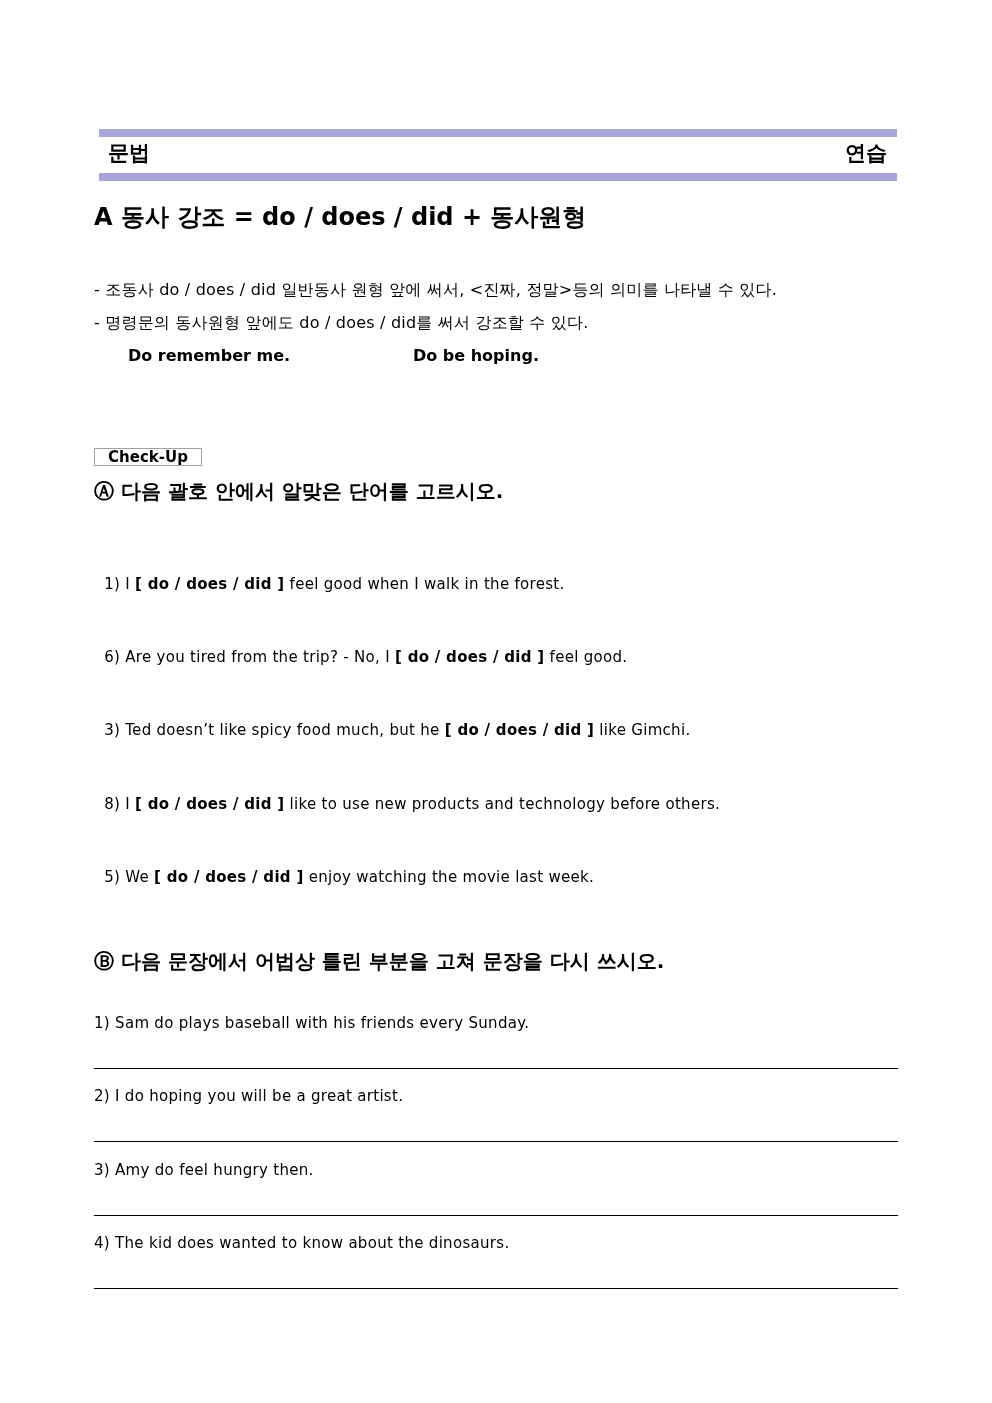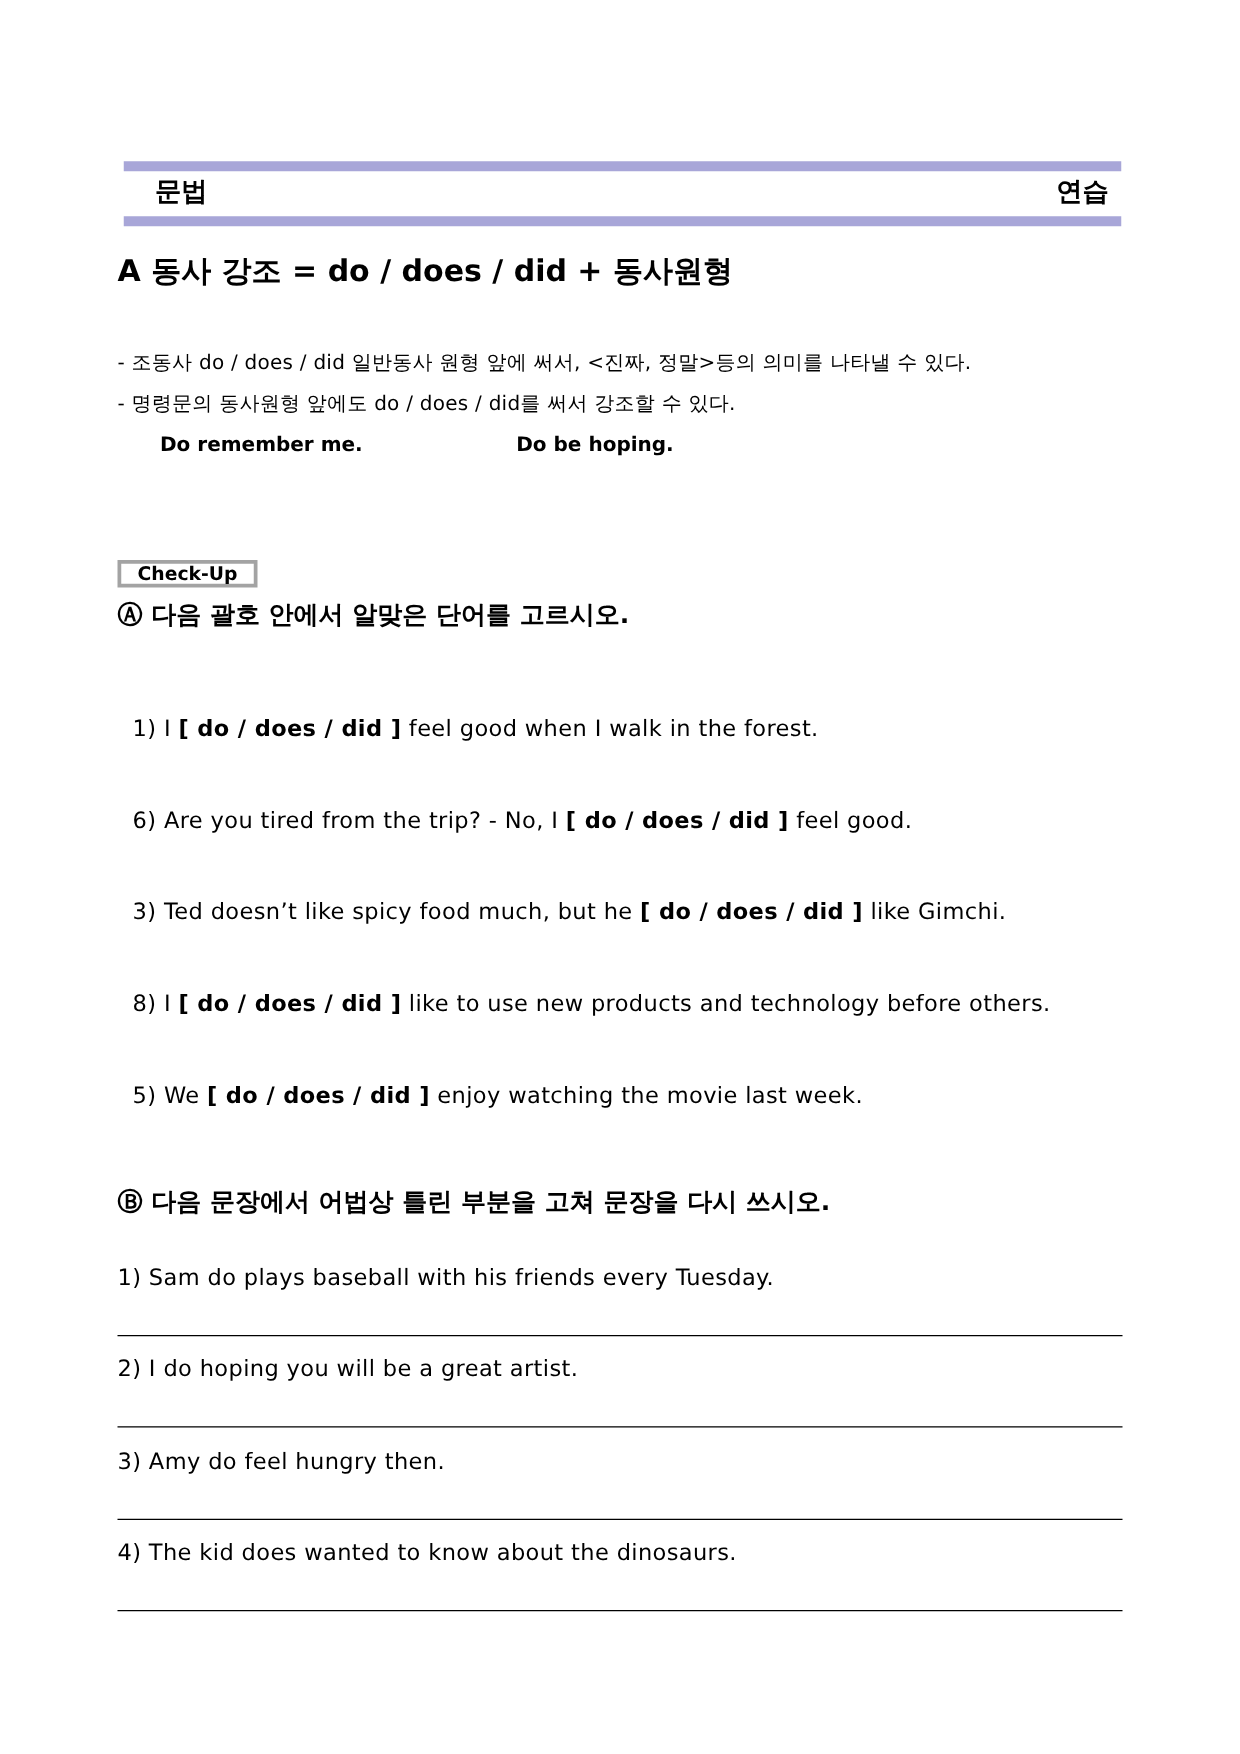--- a/index.html
+++ b/index.html
@@ -52,56 +52,56 @@
       font-weight: bold;
       line-height: 22px;
       white-space: pre;
     }
     .checkup-box {
       position: absolute;
       left: 94px;
       top: 448px;
       width: 106px;
       height: 16px;
-      border: 3px solid #a3a3a3;
+      border: 1px solid #a3a3a3;
       font-size: 15px;
       font-weight: bold;
       line-height: 16px;
       text-align: center;
     }
     .part-title {
       position: absolute;
       left: 94px;
       font-size: 20px;
       font-weight: bold;
       line-height: 24px;
       white-space: pre;
     }
     .question {
       position: absolute;
       left: 94px;
-      font-size: 18px;
+      font-size: 15px;
       line-height: 24px;
       white-space: pre;
       letter-spacing: 0.3px;
     }
     .question b { font-weight: bold; }
     .answer-line {
       position: absolute;
       left: 94px;
       width: 804px;
       height: 0;
       border-top: 1.5px solid #000;
     }
   </style>
 </head>
 <body>
 
 <div class="header-bar" style="top:129px;"></div>
-<div class="header-title" style="left:124px;text-align:center;">문법</div>
+<div class="header-title" style="left:108px;text-align:center;">문법</div>
 <div class="header-title" style="right:105px;text-align:right;">연습</div>
 <div class="header-bar" style="top:173px;"></div>
 
 <div class="section-title">A 동사 강조 = do / does / did + 동사원형</div>
 <div class="bullet" style="top:279px;">- 조동사 do / does / did 일반동사 원형 앞에 써서, &lt;진짜, 정말&gt;등의 의미를 나타낼 수 있다.</div>
 <div class="bullet" style="top:312px;">- 명령문의 동사원형 앞에도 do / does / did를 써서 강조할 수 있다.</div>
 <div class="example" style="left:128px; top:345px;">Do remember me.</div>
 <div class="example" style="left:413px; top:345px;">Do be hoping.</div>
 
 <div class="checkup-box">Check-Up</div>
@@ -119,21 +119,21 @@
 </div>
 <div class="question" style="top:768px;">
   <span>8) I </span><b>[ do / does / did ]</b><span> like to use new products and technology before others.</span>
 </div>
 <div class="question" style="top:841px;">
   <span>5) We </span><b>[ do / does / did ]</b><span> enjoy watching the movie last week.</span>
 </div>
 
 <div class="part-title" style="top:949px;">Ⓑ 다음 문장에서 어법상 틀린 부분을 고쳐 문장을 다시 쓰시오.</div>
 
-<div class="question" style="top:1011px;">1) Sam do plays baseball with his friends every Tuesday.</div>
+<div class="question" style="top:1011px;">1) Sam do plays baseball with his friends every Sunday.</div>
 <div class="answer-line" style="top:1068px;"></div>
 
 <div class="question" style="top:1084px;">2) I do hoping you will be a great artist.</div>
 <div class="answer-line" style="top:1141px;"></div>
 
 <div class="question" style="top:1158px;">3) Amy do feel hungry then.</div>
 <div class="answer-line" style="top:1215px;"></div>
 
 <div class="question" style="top:1231px;">4) The kid does wanted to know about the dinosaurs.</div>
 <div class="answer-line" style="top:1288px;"></div>

